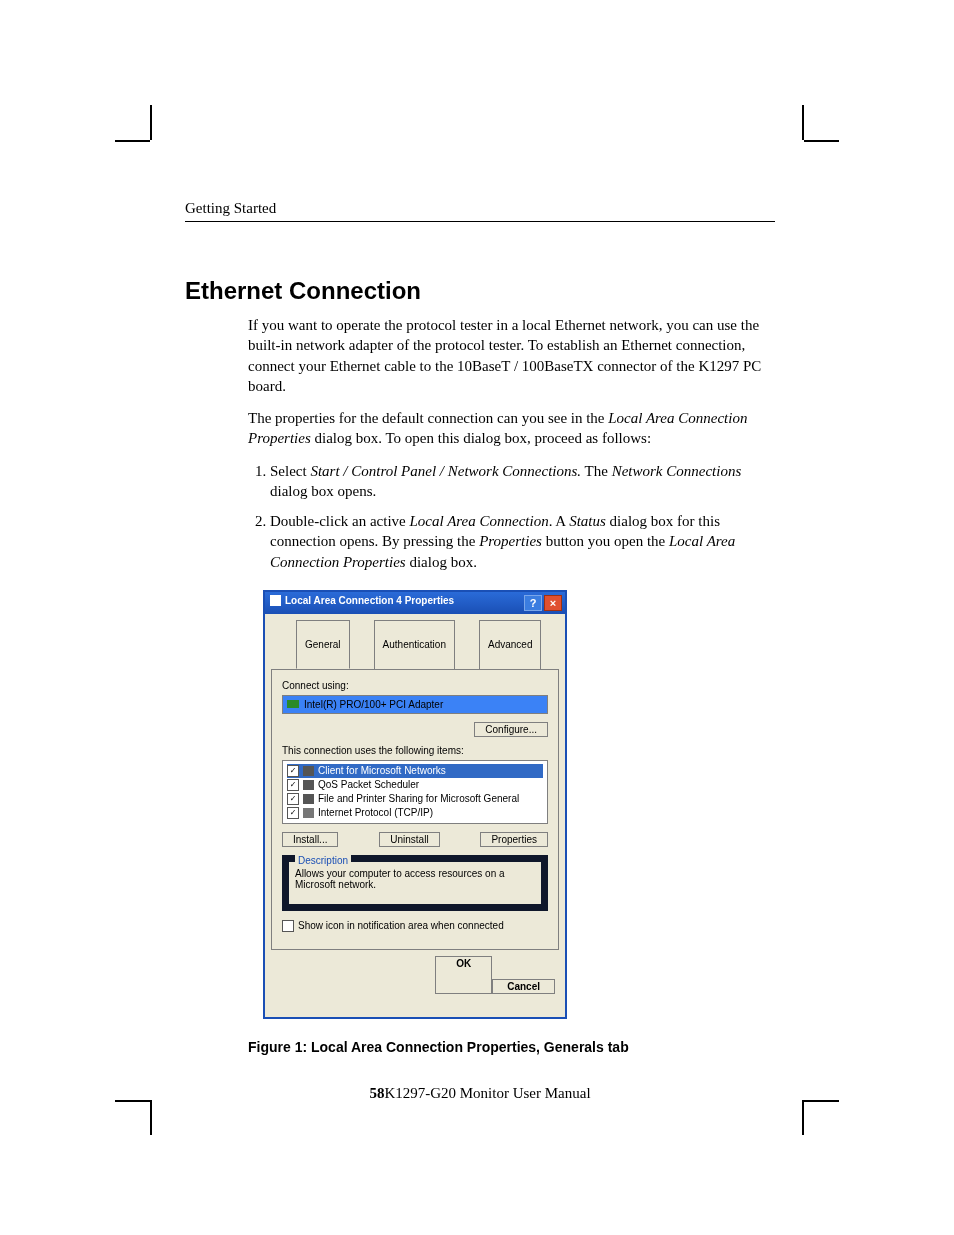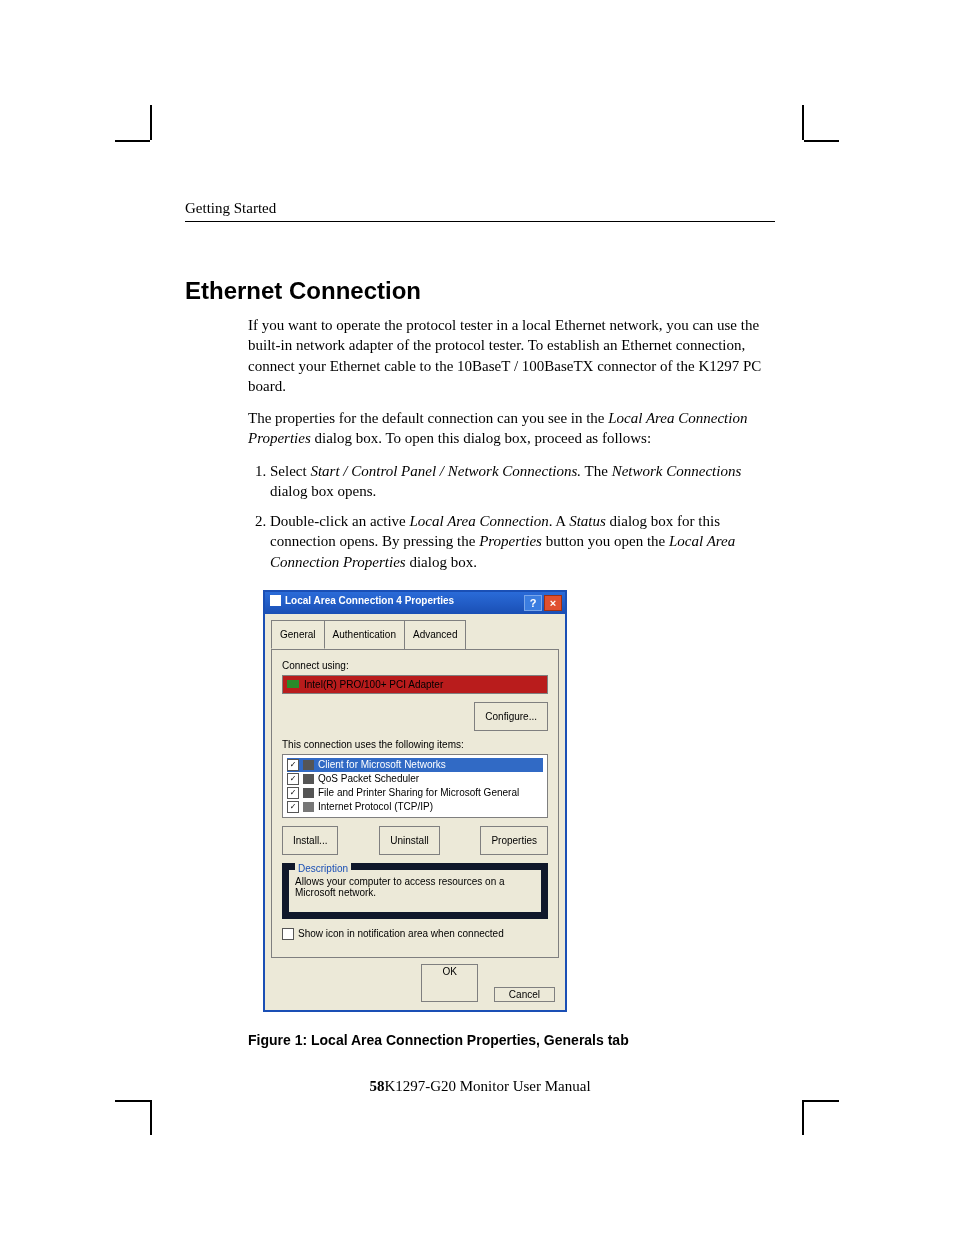--- a/index.html
+++ b/index.html
@@ -78,27 +78,27 @@
     padding: 3px 3px 3px 5px;
   }
   .titlebar .left { display:flex; align-items:center; gap:4px; }
   .tb-icon { width:11px; height:11px; background:#fff; display:inline-block; }
   .tb-btns { display:flex; gap:2px; }
   .tb-btn { width:16px; height:14px; display:flex; align-items:center; justify-content:center; font-weight:bold; font-size:11px; }
   .tb-help { background:#3b7de0; color:#fff; border:1px solid #7aa6ea; }
   .tb-close { background:#e05030; color:#fff; border:1px solid #a03010; }
 
   .tabs { display:flex; padding: 6px 6px 0 6px; }
-  .tab { padding:8px 8px; border:1px solid #7f7f7f; border-bottom:none; background:#ece9d8; margin-right:-1px; position:relative; }
+  .tab { padding:18px 8px; border:1px solid #7f7f7f; border-bottom:none; background:#ece9d8; margin-right:-1px; position:relative;margin-left:25px; }
   .tab.active { background:#ece9d8; z-index:2; border-bottom:1px solid #ece9d8; }
   .tab-body { border:1px solid #7f7f7f; margin:0 6px 6px 6px; padding:10px 10px 6px 10px; background:#ece9d8; }
 
-  .field { background:#b91c1c; border:1px solid #7f7f7f; padding:3px 4px; display:flex; align-items:center; gap:5px; margin:4px 0 8px 0;}
+  .field { background:#3b82f6; border:1px solid #7f7f7f; padding:3px 4px; display:flex; align-items:center; gap:5px; margin:4px 0 8px 0;}
   .nic-icon { width:12px; height:8px; background:#2a8a2a; display:inline-block; }
-  .btn { background:#ece9d8; border:1px solid #7f7f7f; padding:8px 10px; font-size:10px; }
+  .btn { background:#ece9d8; border:1px solid #7f7f7f; padding:1px 10px; font-size:10px; }
   .btn-row { display:flex; justify-content:flex-end; gap:8px; }
   .btn-row.spread { justify-content:space-between; }
 
   .listbox { background:#fff; border:1px solid #7f7f7f; padding:3px 4px; margin:4px 0 8px 0;}
   .li { display:flex; align-items:center; gap:4px; padding:1px 0;}
   .li.selected { background:#316ac5; color:#fff; }
   .chk { width:10px; height:10px; border:1px solid #555; background:#fff; display:inline-flex; align-items:center; justify-content:center; font-size:8px; color:#000;}
   .mini-icon { width:11px; height:10px; background:#888; display:inline-block; }
   .mini-icon.net { background:#555; }
   .mini-icon.proto { background:#777; }
@@ -207,21 +207,21 @@
           <span class="group-title">Description</span>
           <div>Allows your computer to access resources on a Microsoft network.</div>
         </div>
 
         <div class="li" style="margin:2px 0 10px 0;">
           <span class="chk" style="color:transparent">✓</span>
           <span>Show icon in notification area when connected</span>
         </div>
       </div>
 
-      <div class="btn-row" style="padding:0 10px 8px 0; gap:16px;">
+      <div class="btn-row" style="padding:0 10px 23px 0; gap:0;font-weight:bold;">
         <span class="btn" style="padding:1px 20px;">OK</span>
         <span class="btn" style="padding:1px 14px;margin-top:23px;">Cancel</span>
       </div>
     </div>
 
     <div class="caption">Figure 1: Local Area Connection Properties, Generals tab</div>
   </div>
 
   <div class="footer">
     <span class="pg">58</span>

